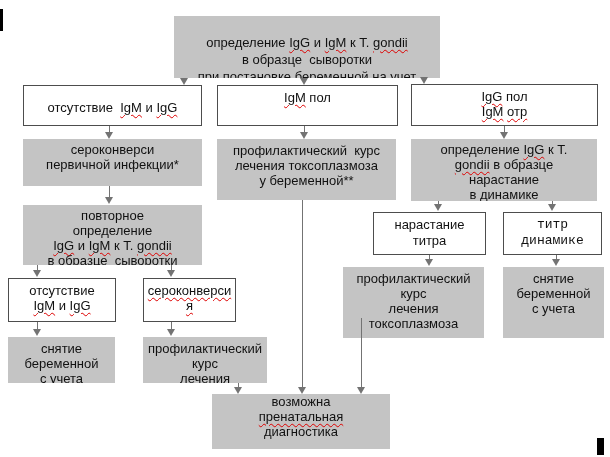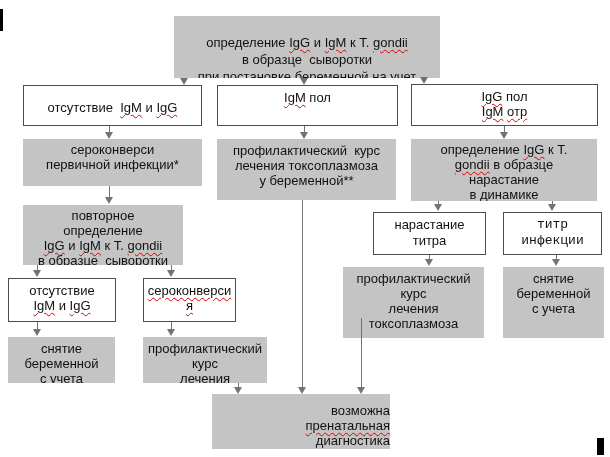--- a/index.html
+++ b/index.html
@@ -46,33 +46,33 @@
       <div class="line"><span>профилактический  курс</span></div>
       <div class="line"><span>лечения токсоплазмоза</span></div>
       <div class="line"><span>у беременной**</span></div>
     </div>
     <div class="box gray" style="left: 411px; top: 139px; width: 186px; height: 62px; ">
       <div class="line"><span>определение </span><span class="sq">IgG</span><span> к T.</span></div>
       <div class="line"><span class="sq">gondii</span><span> в образце</span></div>
       <div class="line"><span>нарастание</span></div>
       <div class="line"><span>в динамике</span></div>
     </div>
-    <div class="box gray" style="left: 23px; top: 205px; width: 160px; height: 60px; ">
+    <div class="box gray" style="left: 23px; top: 205px; width: 179px; height: 60px; ">
       <div class="line"><span>повторное</span></div>
       <div class="line"><span>определение</span></div>
       <div class="line"><span class="sq">IgG</span><span> и </span><span class="sq">IgM</span><span> к T. </span><span class="sq">gondii</span></div>
       <div class="line"><span>в образце  сыворотки</span></div>
     </div>
     <div class="box white" style="left: 373px; top: 212px; width: 113px; height: 43px; line-height: 16px; padding-top: 4px; text-align: center;">
       <div class="line"><span>нарастание</span></div>
       <div class="line"><span>титра</span></div>
     </div>
     <div class="box white" style="left: 503px; top: 212px; width: 99px; height: 43px; line-height: 16px; padding-top: 4px; font-family: Liberation Mono, monospace;">
       <div class="line"><span>титр</span></div>
-      <div class="line"><span>инфекции</span></div>
+      <div class="line"><span>динамике</span></div>
     </div>
     <div class="box white" style="left: 8px; top: 278px; width: 108px; height: 44px; padding-top: 4px;">
       <div class="line"><span>отсутствие</span></div>
       <div class="line"><span class="sq">IgM</span><span> и </span><span class="sq">IgG</span></div>
     </div>
     <div class="box white" style="left: 143px; top: 278px; width: 93px; height: 44px; padding-top: 4px;">
       <div class="line"><span class="sq">сероконверси</span></div>
       <div class="line"><span class="sq">я</span></div>
     </div>
     <div class="box gray" style="left: 8px; top: 337px; width: 107px; height: 46px; padding-top: 4px;">
@@ -89,21 +89,21 @@
       <div class="line"><span>профилактический</span></div>
       <div class="line"><span>курс</span></div>
       <div class="line"><span>лечения</span></div>
       <div class="line"><span>токсоплазмоза</span></div>
     </div>
     <div class="box gray" style="left: 503px; top: 267px; width: 101px; height: 71px; padding-top: 4px;">
       <div class="line"><span>снятие</span></div>
       <div class="line"><span>беременной</span></div>
       <div class="line"><span>с учета</span></div>
     </div>
-    <div class="box gray" style="left: 212px; top: 394px; width: 178px; height: 55px; padding-top: 9px; text-align: right;">
+    <div class="box gray" style="left: 212px; top: 394px; width: 178px; height: 55px; padding-top: 0;">
       <div class="line"><span>возможна</span></div>
       <div class="line"><span class="sq">пренатальная</span></div>
       <div class="line"><span>диагностика</span></div>
     </div>
     <div class="conn" style="left: 184px; top: 78px; height: 2px;"></div>
     <div class="head" style="left: 180px; top: 78px;"></div>
     <div class="conn" style="left: 304px; top: 78px; height: 2px;"></div>
     <div class="head" style="left: 300px; top: 78px;"></div>
     <div class="conn" style="left: 424px; top: 78px; height: 1px;"></div>
     <div class="head" style="left: 420px; top: 77px;"></div>

